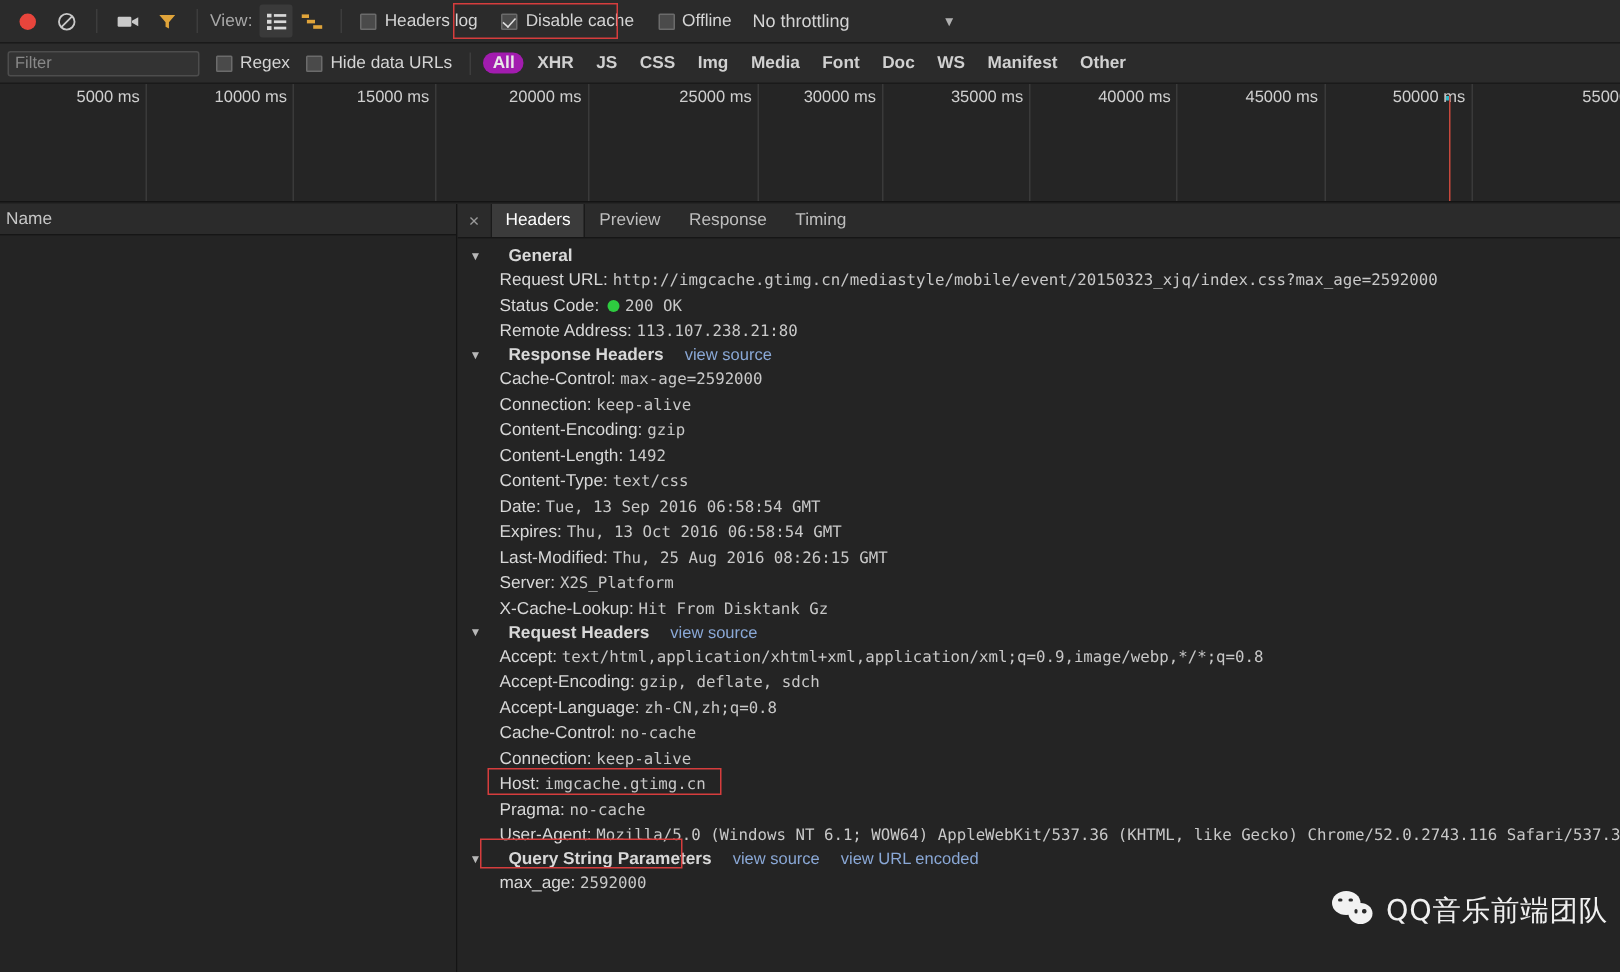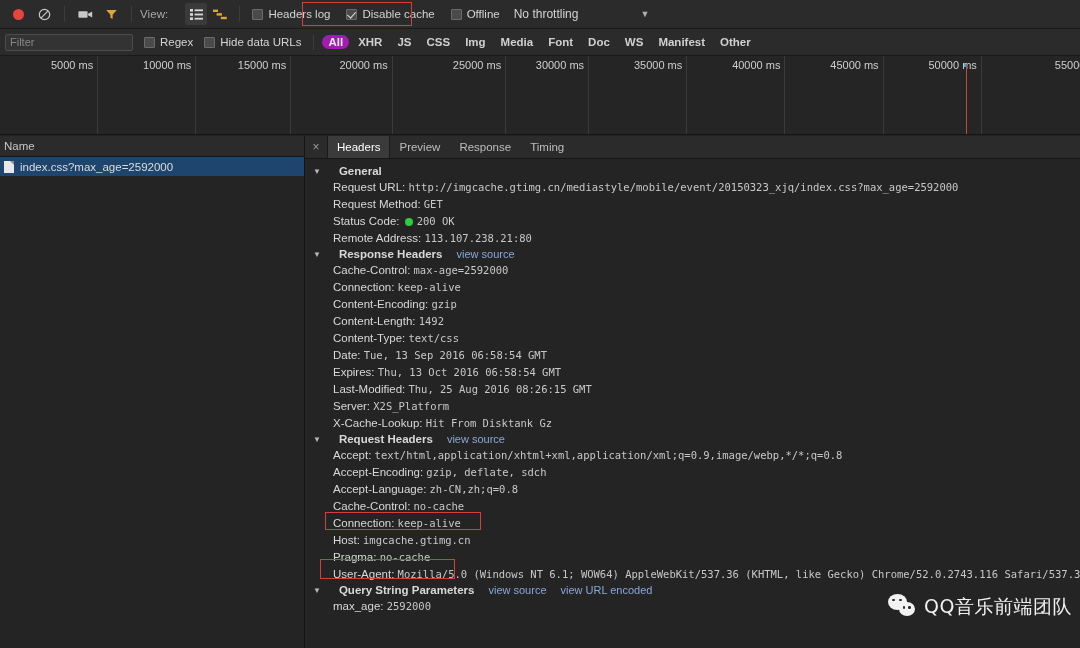--- a/index.html
+++ b/index.html
@@ -28,21 +28,21 @@
     cursor: default;
   }
   .rec-dot { width: 11px; height: 11px; border-radius: 50%; background: #e8453c; display:block; }
   .clear-ico { width: 13px; height: 13px; }
   .cam-ico   { width: 15px; height: 11px; }
   .funnel-ico{ width: 13px; height: 13px; }
   .tb-sep {
     width: 1px; height: 16px; background: #3d3d3d; margin: 0 6px;
   }
   .tb-label {
-    color: #a8a8a8; font-size: 11.5px; margin-right: 15px; letter-spacing: .1px;
+    color: #a8a8a8; font-size: 11.5px; margin-right: 3px; letter-spacing: .1px;
   }
   .viewbtn { width: 22px; height: 22px; display:flex; align-items:center; justify-content:center; }
   .viewbtn.active { background: #3a3a3a; border-radius: 2px; }
 
   .cbwrap {
     display: flex; align-items: center; gap: 5px;
     font-size: 11.5px; color: #d4d4d4; padding: 0 4px;
     cursor: default; white-space: nowrap;
   }
   .cbox {
@@ -374,44 +374,37 @@
   <div id="load-dot" style="left: 963.818px; background: rgb(47, 182, 198);"></div>
   <div id="load-marker" style="left: 965.818px; background: rgb(200, 72, 60);"></div>
 </div>
 
 <div id="main">
 
   <div id="reqpanel">
     <div id="req-header">
       <span>Name</span>
     </div>
-    <div id="req-rows">
-        <div class="req-row selected">
-          <span class="fileicon"></span>
-          <span class="fname">index.css?max_age=2592000</span>
-        </div>
-      </div>
   </div>
 
   <div id="details">
     <div id="tabbar">
       <div id="tab-close">×</div>
       <div class="tab active">Headers</div>
       <div class="tab">Preview</div>
       <div class="tab">Response</div>
       <div class="tab">Timing</div>
     </div>
     <div id="hdr-body">
         <div class="sec">
           <div class="sec-title">
             <span class="tri">▼</span>
             <span>General</span>
           </div>
           <div class="kvrow"><span class="k">Request URL: </span><span class="v">http://imgcache.gtimg.cn/mediastyle/mobile/event/20150323_xjq/index.css?max_age=2592000</span></div>
-          <div class="kvrow"><span class="k">Request Method: </span><span class="v">GET</span></div>
           <div class="kvrow"><span class="k">Status Code: </span><span class="status-dot" style="background: rgb(46, 204, 64);"></span><span class="v">200 OK</span></div>
           <div class="kvrow"><span class="k">Remote Address: </span><span class="v">113.107.238.21:80</span></div>
         </div>
         <div class="sec">
           <div class="sec-title">
             <span class="tri">▼</span>
             <span>Response Headers</span>
             <span class="viewsrc">view source</span>
           </div>
           <div class="kvrow"><span class="k">Cache-Control: </span><span class="v">max-age=2592000</span></div>

